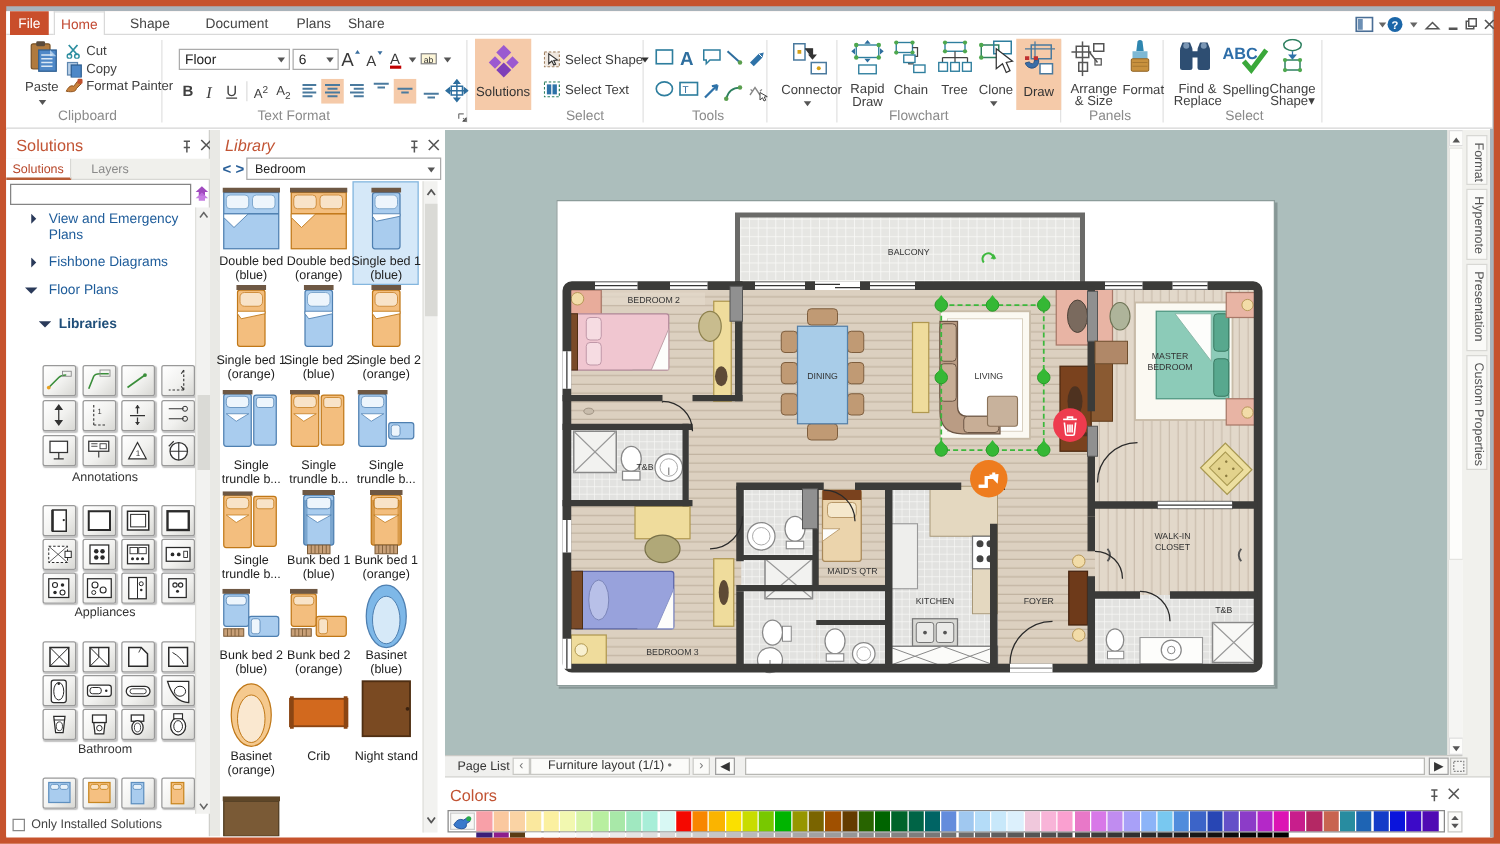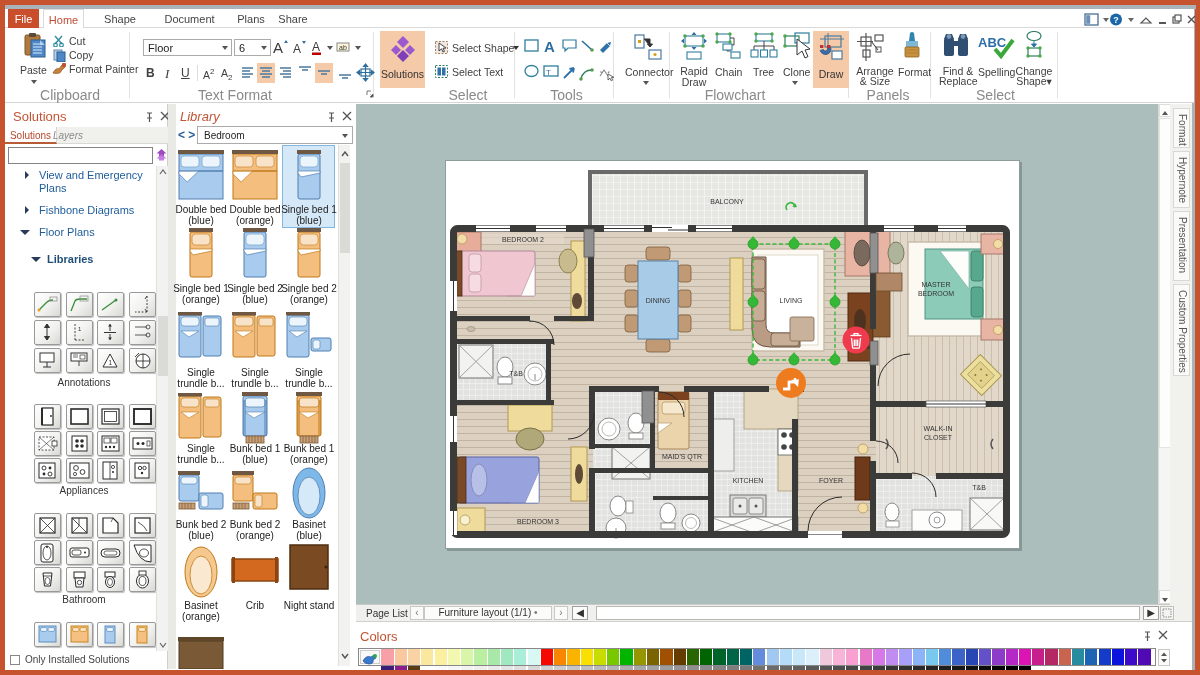--- a/index.html
+++ b/index.html
@@ -9,21 +9,21 @@
 #win{left:5px;top:9px;width:1189px;height:661px;background:#fff;}
 #rightgray{left:1192px;top:9px;width:3px;height:661px;background:#A9B3BA;}
 
 #tabs{left:5px;top:9px;width:1189px;height:19px;background:#fff;border-bottom:1px solid #D9D9D9;}
 .tab{position:absolute;top:0;height:19px;font-size:11px;color:#444;display:flex;align-items:center;justify-content:center;}
 #filetab{left:3px;width:31px;background:#C94E2B;color:#fff;}
 #hometab{left:38px;width:41px;background:#fff;border:1px solid #D9D9D9;border-bottom:none;color:#C24A33;height:20px;}
 
 #ribbon{left:5px;top:28px;width:1189px;height:75px;background:#fff;border-bottom:1px solid #D5D5D5;}
 .gsep{position:absolute;top:4px;width:1px;height:66px;background:#E2E2E2;}
-.glabel{position:absolute;top:59px;font-size:14px;color:#8A8A8A;text-align:center;}
+.glabel{position:absolute;top:59px;font-size:11px;color:#8A8A8A;text-align:center;}
 .rlabel{position:absolute;font-size:10.5px;color:#404040;}
 .peach{background:#F5CAA9;}
 .combo{position:absolute;background:#fff;border:1px solid #ABABAB;font-size:11px;color:#222;}
 .caret{position:absolute;width:0;height:0;border-left:3px solid transparent;border-right:3px solid transparent;border-top:4px solid #555;}
 
 #solpanel{left:5px;top:104px;width:163px;height:565px;background:#fff;border-right:1px solid #CFCFCB;}
 #gap1{left:168px;top:104px;width:8px;height:565px;background:#E9E9E5;}
 #libpanel{left:176px;top:104px;width:179px;height:565px;background:#fff;}
 .ptitle{position:absolute;font-size:13px;color:#C25434;}
 .treeitem{position:absolute;font-size:11px;color:#1E5C9A;}
@@ -327,21 +327,21 @@
   <div class="rlabel" style="left:1009px;top:38px;text-align:center;width:40px;line-height:10px;">Change<br>Shape▾</div>
 </div>
 <div class="abs" id="solpanel">
   <div class="ptitle" style="left:8px;top:5px;">Solutions</div>
   <svg style="position:absolute;left:139px;top:7px;" width="26" height="12" viewBox="0 0 26 12">
     <path d="M3 2 h5 M5.5 2 v5 M3 7 h5 M5.5 7 v4" stroke="#555" stroke-width="1.2" fill="none"></path>
     <path d="M17 1 l8 8 M25 1 l-8 8" stroke="#555" stroke-width="1.3"></path>
   </svg>
   <div style="position:absolute;left:0;top:23px;width:163px;height:17px;background:#F0F0EC;border-bottom:1px solid #D8D8D4;"></div>
   <div style="position:absolute;left:0;top:23px;width:52px;height:17px;background:#fff;border-right:1px solid #D8D8D4;border-bottom:2px solid #B75C35;color:#B7472A;font-size:10px;text-align:center;padding-top:3px;">Solutions</div>
-  <div style="position:absolute;left:48px;top:26px;font-size:10px;color:#8A8A8A;font-style:italic;">Layers</div>
+  <div style="position:absolute;left:68px;top:26px;font-size:10px;color:#8A8A8A;">Layers</div>
   <div style="position:absolute;left:3px;top:43px;width:145px;height:17px;background:#fff;border:1px solid #848484;"></div>
   <svg style="position:absolute;left:149px;top:44px;" width="15" height="15" viewBox="0 0 15 15">
     <path d="M7.5 1 l5 4.5 l-2.5 0 l0 3 l-5 0 l0 -3 l-2.5 0 z" fill="#A04ABF"></path>
     <path d="M7.5 6 l5 4.5 l-2.5 0 l0 2 l-5 0 l0 -2 l-2.5 0 z" fill="#C070DF" opacity="0.9"></path>
   </svg>
 
   <svg style="position:absolute;left:18px;top:67px;" width="8" height="9" viewBox="0 0 8 9">
       <path d="M2 0 l4 4 l-4 4 z" fill="#2A3A5A"></path>
     </svg>
   <div class="treeitem" style="left:34px;top:65px;width:115px;line-height:13px;">View and Emergency Plans</div>

